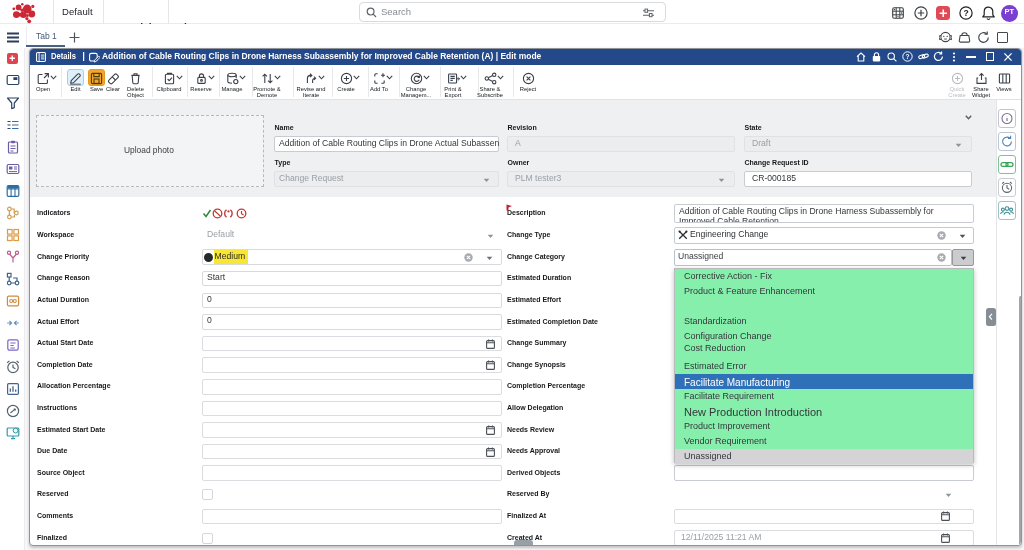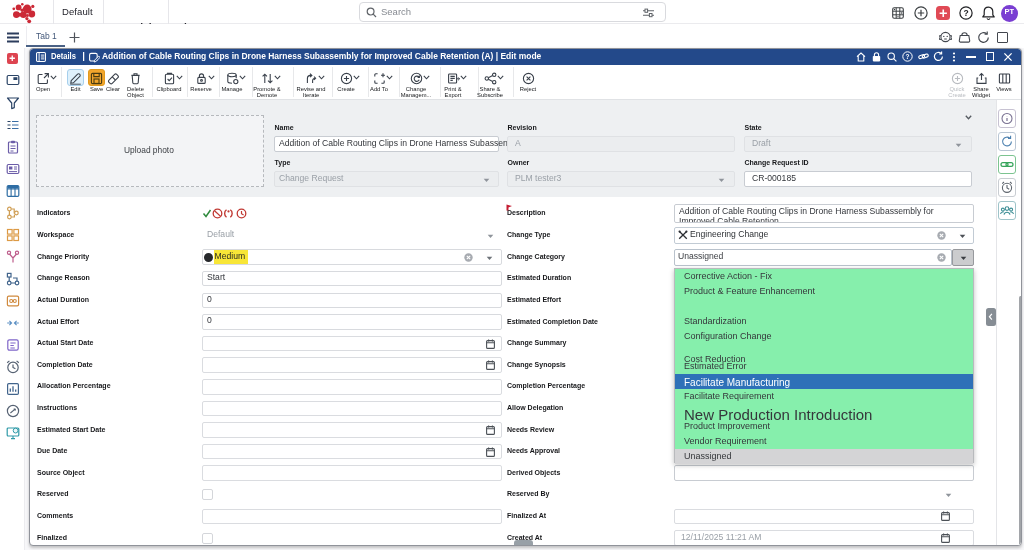--- a/index.html
+++ b/index.html
@@ -446,21 +446,21 @@
         </svg></div>
 <div class="lb" style="left:974.5px;top:37.099999999999994px;font-size:5.8px;color:#17191c;transform:translateX(-50%)">Views</div>
 <div class="ab" style="left:0;top:51.5px;width:966.0px;height:96.5px;background:#eef0f2"></div>
 <svg class="ab" style="left:935.0px;top:66.5px" width="7" height="5">
         <path d="M0.8 0.8 L3.5 3.8 L6.2 0.8" fill="none" stroke="#555b61" stroke-width="1.32"></path>
       </svg>
 <div class="ab" style="left:6.5px;top:66.5px;width:228px;height:72px;border:1px dashed #b6b9bd;background:#f3f4f6"></div>
 <div class="lb" style="left:94.5px;top:97.5px;font-size:8.4px;font-weight:normal;color:#3d4045;">Upload photo</div>
 <div class="lb" style="left:245.0px;top:75.6px;font-size:7px;font-weight:bold;color:#17181b;">Name</div>
 <div class="bx" style="left:244.5px;top:87.5px;width:225px;height:16px;border-color:#c8ccd2;background:#fff;"></div>
-<div class="lb" style="left:249.5px;top:90.0px;font-size:8.6px;font-weight:normal;color:#33363b;">Addition of Cable Routing Clips in Drone Harness Subassen</div>
+<div class="lb" style="left:249.5px;top:90.0px;font-size:8.6px;font-weight:normal;color:#33363b;">Addition of Cable Routing Clips in Drone Actual Subassen</div>
 <div class="lb" style="left:478.0px;top:75.6px;font-size:7px;font-weight:bold;color:#17181b;">Revision</div>
 <div class="bx" style="left:477.5px;top:87.5px;width:227.5px;height:16px;border-color:#dfe1e4;background:#ebedef;"></div>
 <div class="lb" style="left:485.5px;top:90.0px;font-size:8.6px;font-weight:normal;color:#9aa0a7;">A</div>
 <div class="lb" style="left:715.0px;top:75.6px;font-size:7px;font-weight:bold;color:#17181b;">State</div>
 <div class="bx" style="left:714.5px;top:87.5px;width:227.5px;height:16px;border-color:#dfe1e4;background:#ebedef;"></div>
 <div class="lb" style="left:722.5px;top:90.0px;font-size:8.6px;font-weight:normal;color:#9aa0a7;">Draft</div>
 <svg class="ab" style="left:925.5px;top:94.0px" width="7" height="5">
         <path d="M0.7 0.7 L6.3 0.7 L3.5 4.1 z" fill="#8f949b"></path>
       </svg>
 <div class="lb" style="left:245.0px;top:110.6px;font-size:7px;font-weight:bold;color:#17181b;">Type</div>
@@ -618,34 +618,34 @@
         </div>
 <div class="ab" style="left:0;top:15px;width:297.5px;height:15px;text-decoration:underline;">
           <span style="position:absolute;left:9px;top:2.6px;font-size:9px;color:#35373b;white-space:nowrap">Product &amp; Feature Enhancement</span>
         </div>
 <div class="ab" style="left:0;top:45px;width:297.5px;height:15px;">
           <span style="position:absolute;left:9px;top:2.6px;font-size:9px;color:#35373b;white-space:nowrap">Standardization</span>
         </div>
 <div class="ab" style="left:0;top:60px;width:297.5px;height:15px;">
           <span style="position:absolute;left:9px;top:2.6px;font-size:9px;color:#35373b;white-space:nowrap">Configuration Change</span>
         </div>
-<div class="ab" style="left:0;top:83px;width:288px;height:15px;padding-left:28px;">
+<div class="ab" style="left:0;top:72px;width:288px;height:15px;padding-left:28px;">
           <span style="position:absolute;left:9px;top:2.6px;font-size:9px;color:#35373b;white-space:nowrap">Cost Reduction</span>
         </div>
 <div class="ab" style="left:0;top:90px;width:297.5px;height:15px;">
           <span style="position:absolute;left:9px;top:2.6px;font-size:9px;color:#35373b;white-space:nowrap">Estimated Error</span>
         </div>
 <div class="ab" style="left:0;top:105px;width:297.5px;height:15px;background:#2e71b8;">
           <span style="position:absolute;left:9px;top:3px;font-size:10px;color:#fff;white-space:nowrap">Facilitate Manufacturing</span>
         </div>
 <div class="ab" style="left:0;top:120px;width:297.5px;height:15px;">
           <span style="position:absolute;left:9px;top:2.6px;font-size:9px;color:#35373b;white-space:nowrap">Facilitate Requirement</span>
         </div>
 <div class="ab" style="left:0;top:135px;width:297.5px;height:15px;">
-          <span style="position:absolute;left:9px;top:2.6px;font-size:15px;color:#35373b;white-space:nowrap">New Production Introduction</span>
+          <span style="position:absolute;left:9px;top:2.6px;font-size:11px;color:#35373b;white-space:nowrap">New Production Introduction</span>
         </div>
 <div class="ab" style="left:0;top:150px;width:297.5px;height:15px;">
           <span style="position:absolute;left:9px;top:2.6px;font-size:9px;color:#35373b;white-space:nowrap">Product Improvement</span>
         </div>
 <div class="ab" style="left:0;top:165px;width:297.5px;height:15px;">
           <span style="position:absolute;left:9px;top:2.6px;font-size:9px;color:#35373b;white-space:nowrap">Vendor Requirement</span>
         </div>
 <div class="ab" style="left:0;top:180px;width:297.5px;height:15px;background:#d4d4d6;">
           <span style="position:absolute;left:9px;top:2.6px;font-size:9px;color:#35373b;white-space:nowrap">Unassigned</span>
         </div>

